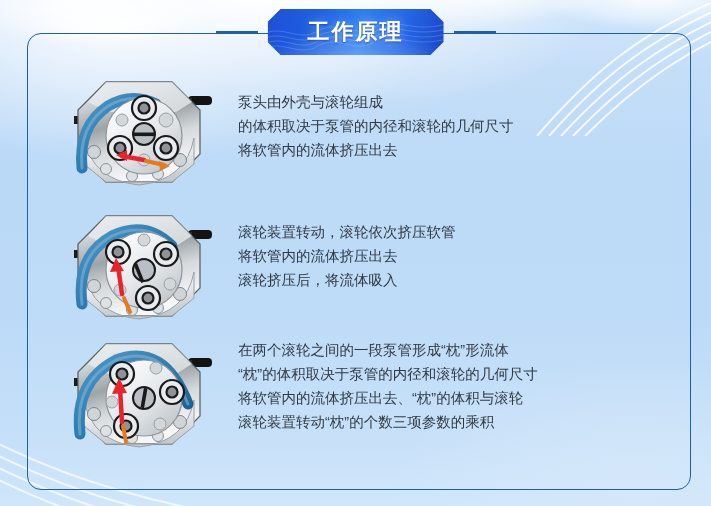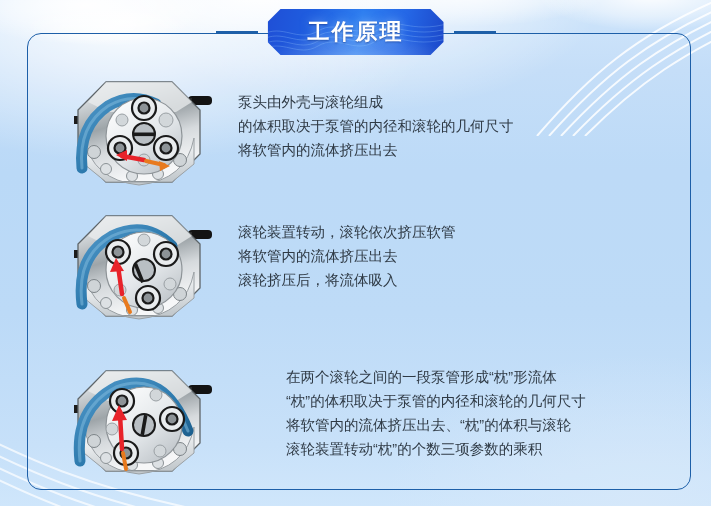--- a/index.html
+++ b/index.html
@@ -117,21 +117,21 @@
   
   .step {
     position: absolute;
     left: 60px;
     width: 620px;
     display: flex;
     align-items: flex-start;
   }
   .step.s1 { top: 68px; }
   .step.s2 { top: 202px; }
-  .step.s3 { top: 357px; gap: 48px; }
+  .step.s3 { top: 330px; }
 
   .pump {
     flex: 0 0 auto;
     width: 170px;
     height: 132px;
     position: relative;
     margin-right: 8px;
   }
   .pump svg { display: block; width: 100%; height: 100%; }
 

